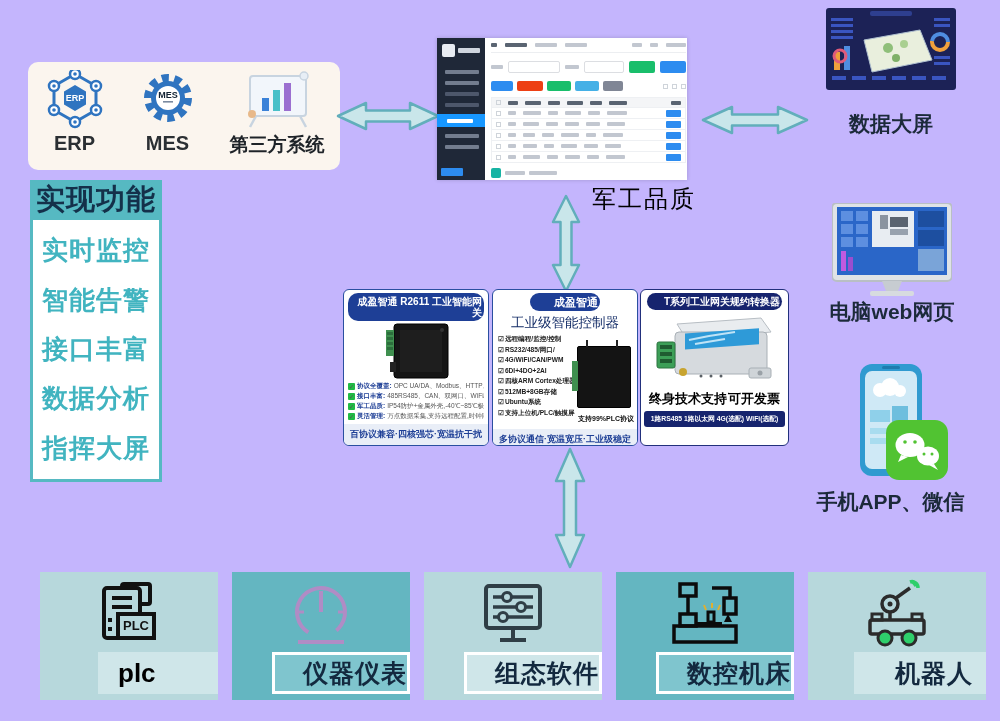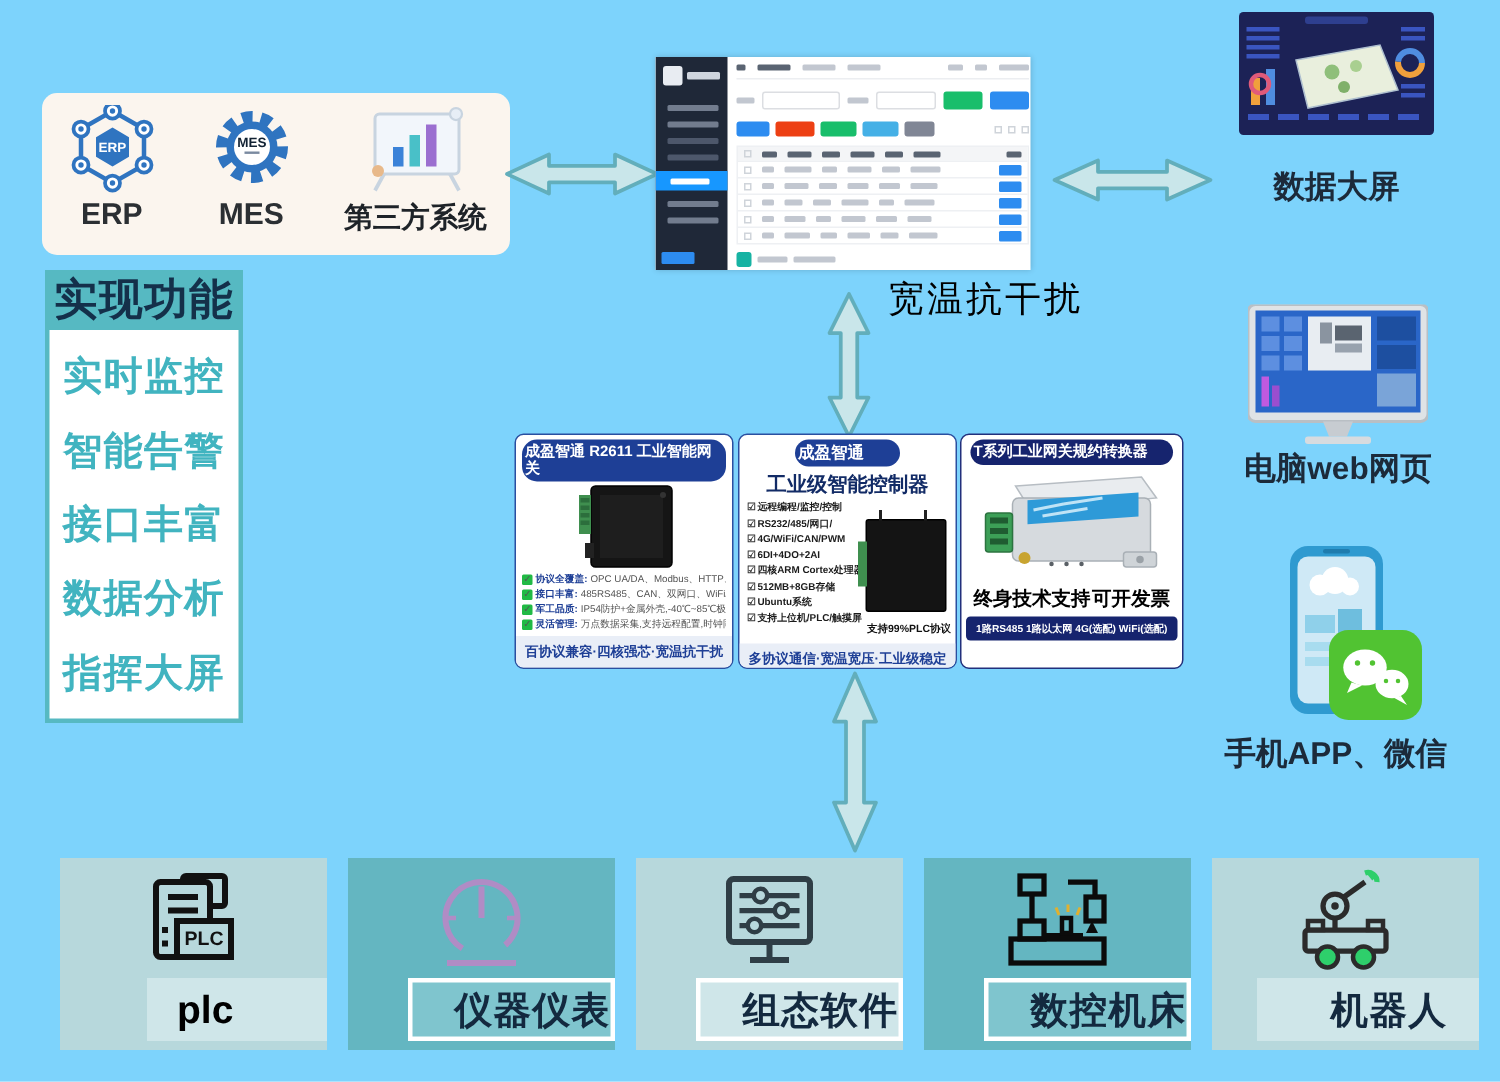--- a/index.html
+++ b/index.html
@@ -1,17 +1,17 @@
 <!DOCTYPE html>
 <html><head>
 <meta charset="utf-8">
 <style>
   * { margin:0; padding:0; box-sizing:border-box; }
   body { background:#fff; font-family:"Liberation Sans", sans-serif; }
-  #canvas { position:relative; width:1000px; height:721px; background:#7dd3fc; overflow:hidden; }
+  #canvas { position:relative; width:1000px; height:721px; background:#c4b5fd; overflow:hidden; }
 
   
   .tl-panel { position:absolute; left:28px; top:62px; width:312px; height:108px;
     background:#fbf5ee; border-radius:10px; display:flex; justify-content:space-around;
     align-items:flex-start; padding-top:8px; }
   .sys-item { display:flex; flex-direction:column; align-items:center; }
   .sys-label { font-weight:800; font-size:20px; color:#2b2f33; margin-top:2px; }
   .sys-label.cjk { font-size:19px; color:#1e2328; }
 
   
@@ -57,35 +57,35 @@
 
   .server-label { position:absolute; left:592px; top:183px; font-family:"Liberation Serif", serif;
     font-size:24px; color:#000; letter-spacing:2px; }
 
   
   .r-label { position:absolute; text-align:center; font-weight:800; font-size:21px; color:#1c2a3a; }
 
   
   .pcard { position:absolute; top:289px; height:157px; background:#fff;
     border:1.5px solid #2a4fa0; border-radius:6px; overflow:hidden; }
-  .pill { background:#1e3f96; color:#fff; font-weight:700; text-align:left;
+  .pill { background:#1e3f96; color:#fff; font-weight:700; text-align:right;
     border-radius:10px; margin:3px 4px 0; padding:3px 2px; line-height:1.1; }
   .p1 { left:343px; width:146px; }
   .p1 .pill { font-size:10px; }
   .p1-dev { height:60px; display:flex; align-items:center; justify-content:center; }
   .feat { display:flex; align-items:center; gap:2px; margin:1px 4px; white-space:nowrap; overflow:hidden; }
   .chk { flex:0 0 auto; width:7px; height:7px; background:#21ba45; border-radius:1px; color:#fff;
     font-size:6px; line-height:7px; text-align:center; }
   .feat b { color:#1e3f96; font-size:6.5px; } .feat span { color:#555; font-size:6.5px; }
   .p-footer { background:#e9eef7; color:#1e3f96; font-weight:800; text-align:center;
     padding:4px 0; margin-top:3px; font-size:9px; white-space:nowrap; overflow:hidden; }
 
   .p2 { left:492px; width:146px; }
   .p2 .pill { width:70px; margin:3px auto 0; font-size:11px; }
-  .p2-title { text-align:center; color:#122b66; font-weight:700; font-size:13.5px; margin-top:3px; }
+  .p2-title { text-align:center; color:#122b66; font-weight:400; font-size:13.5px; margin-top:3px; }
   .p2-body { position:relative; height:94px; }
   .p2-specs { list-style:none; padding:2px 0 0 5px; }
   .p2-specs li { font-size:6.6px; color:#1b1b1b; font-weight:700; line-height:1.6; white-space:nowrap; }
   .p2-specs li::before { content:"☑"; margin-right:1px; color:#333; }
   .p2-dev { position:absolute; right:6px; top:14px; width:54px; height:62px; background:#141414;
     border-radius:2px; border:1px solid #000; }
   .p2-dev::before { content:""; position:absolute; left:-6px; top:14px; width:6px; height:30px; background:#3f8f4f; }
   .p2-dev::after { content:""; position:absolute; top:-7px; left:8px; width:2px; height:7px; background:#222;
     box-shadow:30px 0 0 #222; }
   .p2-note { position:absolute; right:3px; bottom:2px; font-size:7px; font-weight:800; color:#111; }
@@ -294,21 +294,21 @@
           <span class="bluechip"></span>
         </div>
       </div>
       <div class="ss-pager">
         <div class="pageractive"></div>
         <span class="bar lt" style="width:20px"></span>
         <span class="bar lt" style="width:28px"></span>
       </div>
     </div>
   </div>
-  <div class="server-label">宽温抗干扰</div>
+  <div class="server-label">军工品质</div>
 
   <svg style="position:absolute;left:826px;top:8px" width="130" height="82" viewBox="0 0 130 82">
     <rect x="0" y="0" width="130" height="82" rx="3" fill="#1c2256"></rect>
     <rect x="44" y="3" width="42" height="5" rx="2" fill="#2e3f8f"></rect>
     <g fill="#3a55c0">
       <rect x="5" y="10" width="22" height="3"></rect>
         <rect x="5" y="16" width="22" height="3"></rect>
       <rect x="5" y="22" width="22" height="3"></rect>
         <rect x="5" y="28" width="22" height="3"></rect>
     </g>
@@ -548,16 +548,16 @@
       <rect x="54" y="36" width="10" height="6" fill="none" stroke="#2b2b2b" stroke-width="3"></rect>
       <circle cx="27" cy="60" r="7" fill="#2ecf6b" stroke="#2b2b2b" stroke-width="3"></circle>
       <circle cx="51" cy="60" r="7" fill="#2ecf6b" stroke="#2b2b2b" stroke-width="3"></circle>
       <circle cx="32" cy="26" r="8" fill="none" stroke="#2b2b2b" stroke-width="3.5"></circle>
       <circle cx="32" cy="26" r="2.5" fill="#2b2b2b"></circle>
       <line x1="38" y1="20" x2="52" y2="10" stroke="#2b2b2b" stroke-width="3.5"></line>
       <path d="M52 4 a6 6 0 0 1 8 6" fill="none" stroke="#2ecf6b" stroke-width="3.5"></path>
       <line x1="54" y1="3" x2="58" y2="8" stroke="#2ecf6b" stroke-width="3"></line>
       <line x1="32" y1="34" x2="32" y2="42" stroke="#2b2b2b" stroke-width="3.5"></line>
     </svg>
-    <div class="dev-strip cn strip-light" style="width:148px">机器人</div>
+    <div class="dev-strip cn strip-light" style="width:132px">机器人</div>
   </div>
 
 </div>
 
 </body></html>

